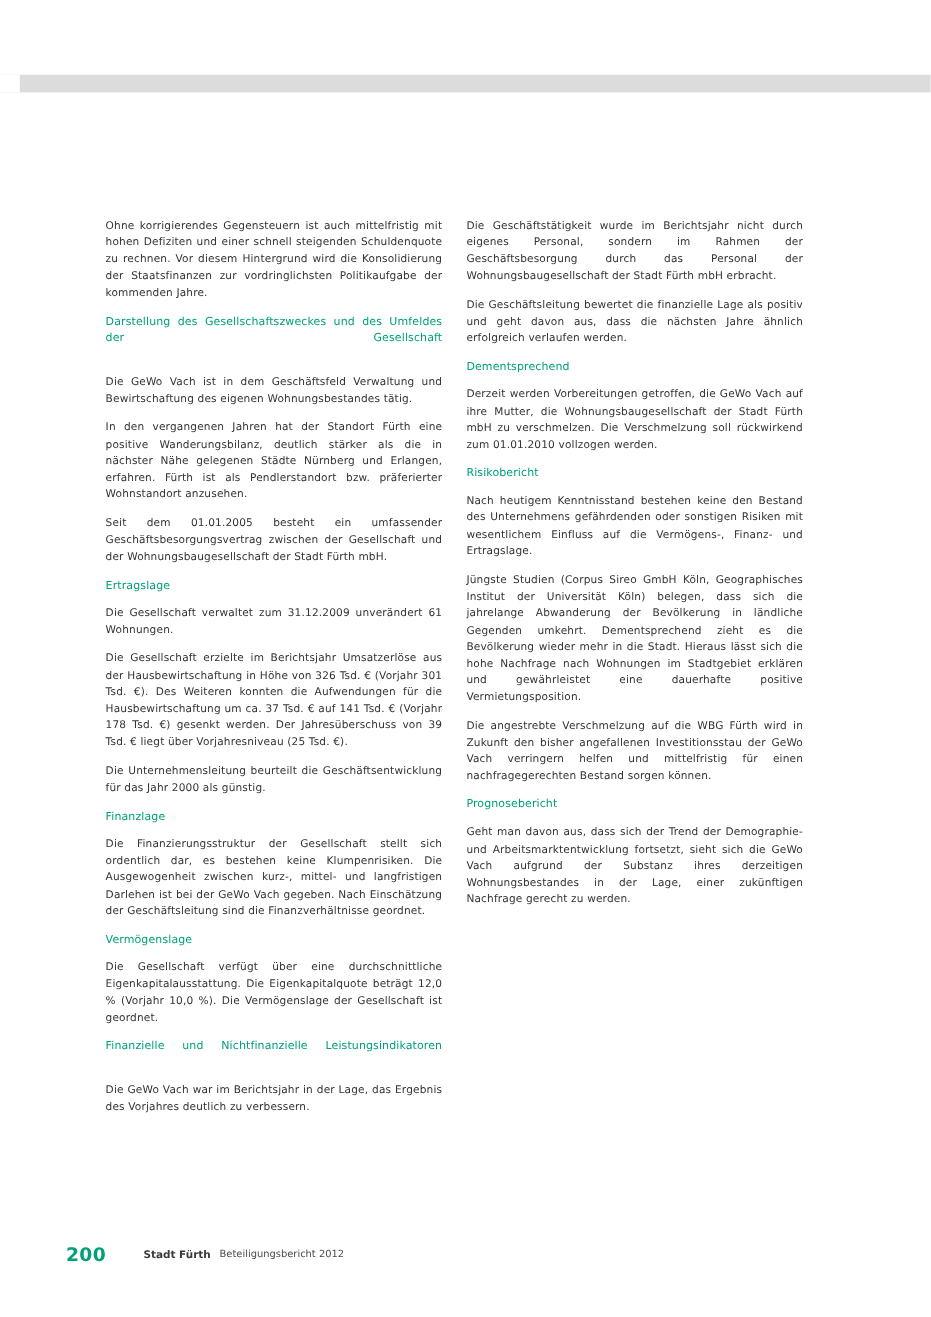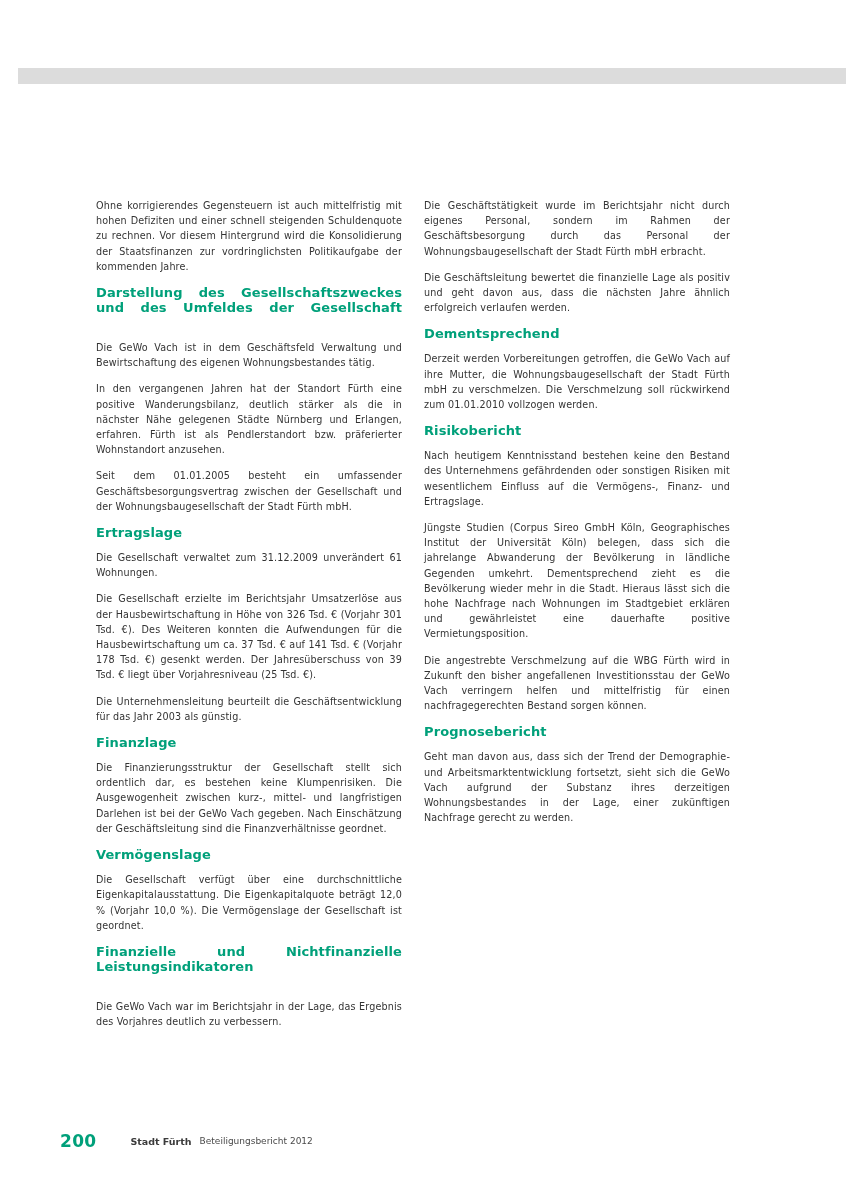--- a/index.html
+++ b/index.html
@@ -56,24 +56,24 @@
   p.body {
     font-size: 9.6px;
     line-height: 15.2px;
     text-align: justify;
     margin: 0 0 11px 0;
     color: #333333;
     letter-spacing: 0.15px;
   }
 
   h2.heading {
-    font-size: 13px;
+    font-size: 10px;
     line-height: 15px;
     color: #00a07a;
-    font-weight: bold;
+    font-weight: normal;
     margin: 4px 0 10px 0;
     letter-spacing: 0.1px;
   }
   h2.heading.spread {
     text-align: justify;
   }
   h2.heading.spread::after {
     content: "";
     display: inline-block;
     width: 100%;
@@ -117,21 +117,21 @@
 
     <div class="col">
       <p class="body">Ohne korrigierendes Gegensteuern ist auch mittelfristig mit hohen Defiziten und einer schnell steigenden Schuldenquote zu rechnen. Vor diesem Hintergrund wird die Konsolidierung der Staatsfinanzen zur vordringlichsten Politikaufgabe der kommenden Jahre.</p>
       <h2 class="heading spread">Darstellung des Gesellschaftszweckes und des Umfeldes der Gesellschaft</h2>
       <p class="body">Die GeWo Vach ist in dem Geschäftsfeld Verwaltung und Bewirtschaftung des eigenen Wohnungsbestandes tätig.</p>
       <p class="body">In den vergangenen Jahren hat der Standort Fürth eine positive Wanderungsbilanz, deutlich stärker als die in nächster Nähe gelegenen Städte Nürnberg und Erlangen, erfahren. Fürth ist als Pendlerstandort bzw. präferierter Wohnstandort anzusehen.</p>
       <p class="body">Seit dem 01.01.2005 besteht ein umfassender Geschäftsbesorgungsvertrag zwischen der Gesellschaft und der Wohnungsbaugesellschaft der Stadt Fürth mbH.</p>
       <h2 class="heading">Ertragslage</h2>
       <p class="body">Die Gesellschaft verwaltet zum 31.12.2009 unverändert 61 Wohnungen.</p>
       <p class="body">Die Gesellschaft erzielte im Berichtsjahr Umsatzerlöse aus der Hausbewirtschaftung in Höhe von 326 Tsd. € (Vorjahr 301 Tsd. €). Des Weiteren konnten die Aufwendungen für die Hausbewirtschaftung um ca. 37 Tsd. € auf 141 Tsd. € (Vorjahr 178 Tsd. €) gesenkt werden. Der Jahresüberschuss von 39 Tsd. € liegt über Vorjahresniveau (25 Tsd. €).</p>
-      <p class="body">Die Unternehmensleitung beurteilt die Geschäftsentwicklung für das Jahr 2003 als günstig.</p>
+      <p class="body">Die Unternehmensleitung beurteilt die Geschäftsentwicklung für das Jahr 2000 als günstig.</p>
       <h2 class="heading">Finanzlage</h2>
       <p class="body">Die Finanzierungsstruktur der Gesellschaft stellt sich ordentlich dar, es bestehen keine Klumpenrisiken. Die Ausgewogenheit zwischen kurz-, mittel- und langfristigen Darlehen ist bei der GeWo Vach gegeben. Nach Einschätzung der Geschäftsleitung sind die Finanzverhältnisse geordnet.</p>
       <h2 class="heading">Vermögenslage</h2>
       <p class="body">Die Gesellschaft verfügt über eine durchschnittliche Eigenkapitalausstattung. Die Eigenkapitalquote beträgt 12,0 % (Vorjahr 10,0 %). Die Vermögenslage der Gesellschaft ist geordnet.</p>
       <h2 class="heading spread">Finanzielle und Nichtfinanzielle Leistungsindikatoren</h2>
       <p class="body">Die GeWo Vach war im Berichtsjahr in der Lage, das Ergebnis des Vorjahres deutlich zu verbessern.</p>
     </div>
 
     <div class="col">
       <p class="body">Die Geschäftstätigkeit wurde im Berichtsjahr nicht durch eigenes Personal, sondern im Rahmen der Geschäftsbesorgung durch das Personal der Wohnungsbaugesellschaft der Stadt Fürth mbH erbracht.</p>

